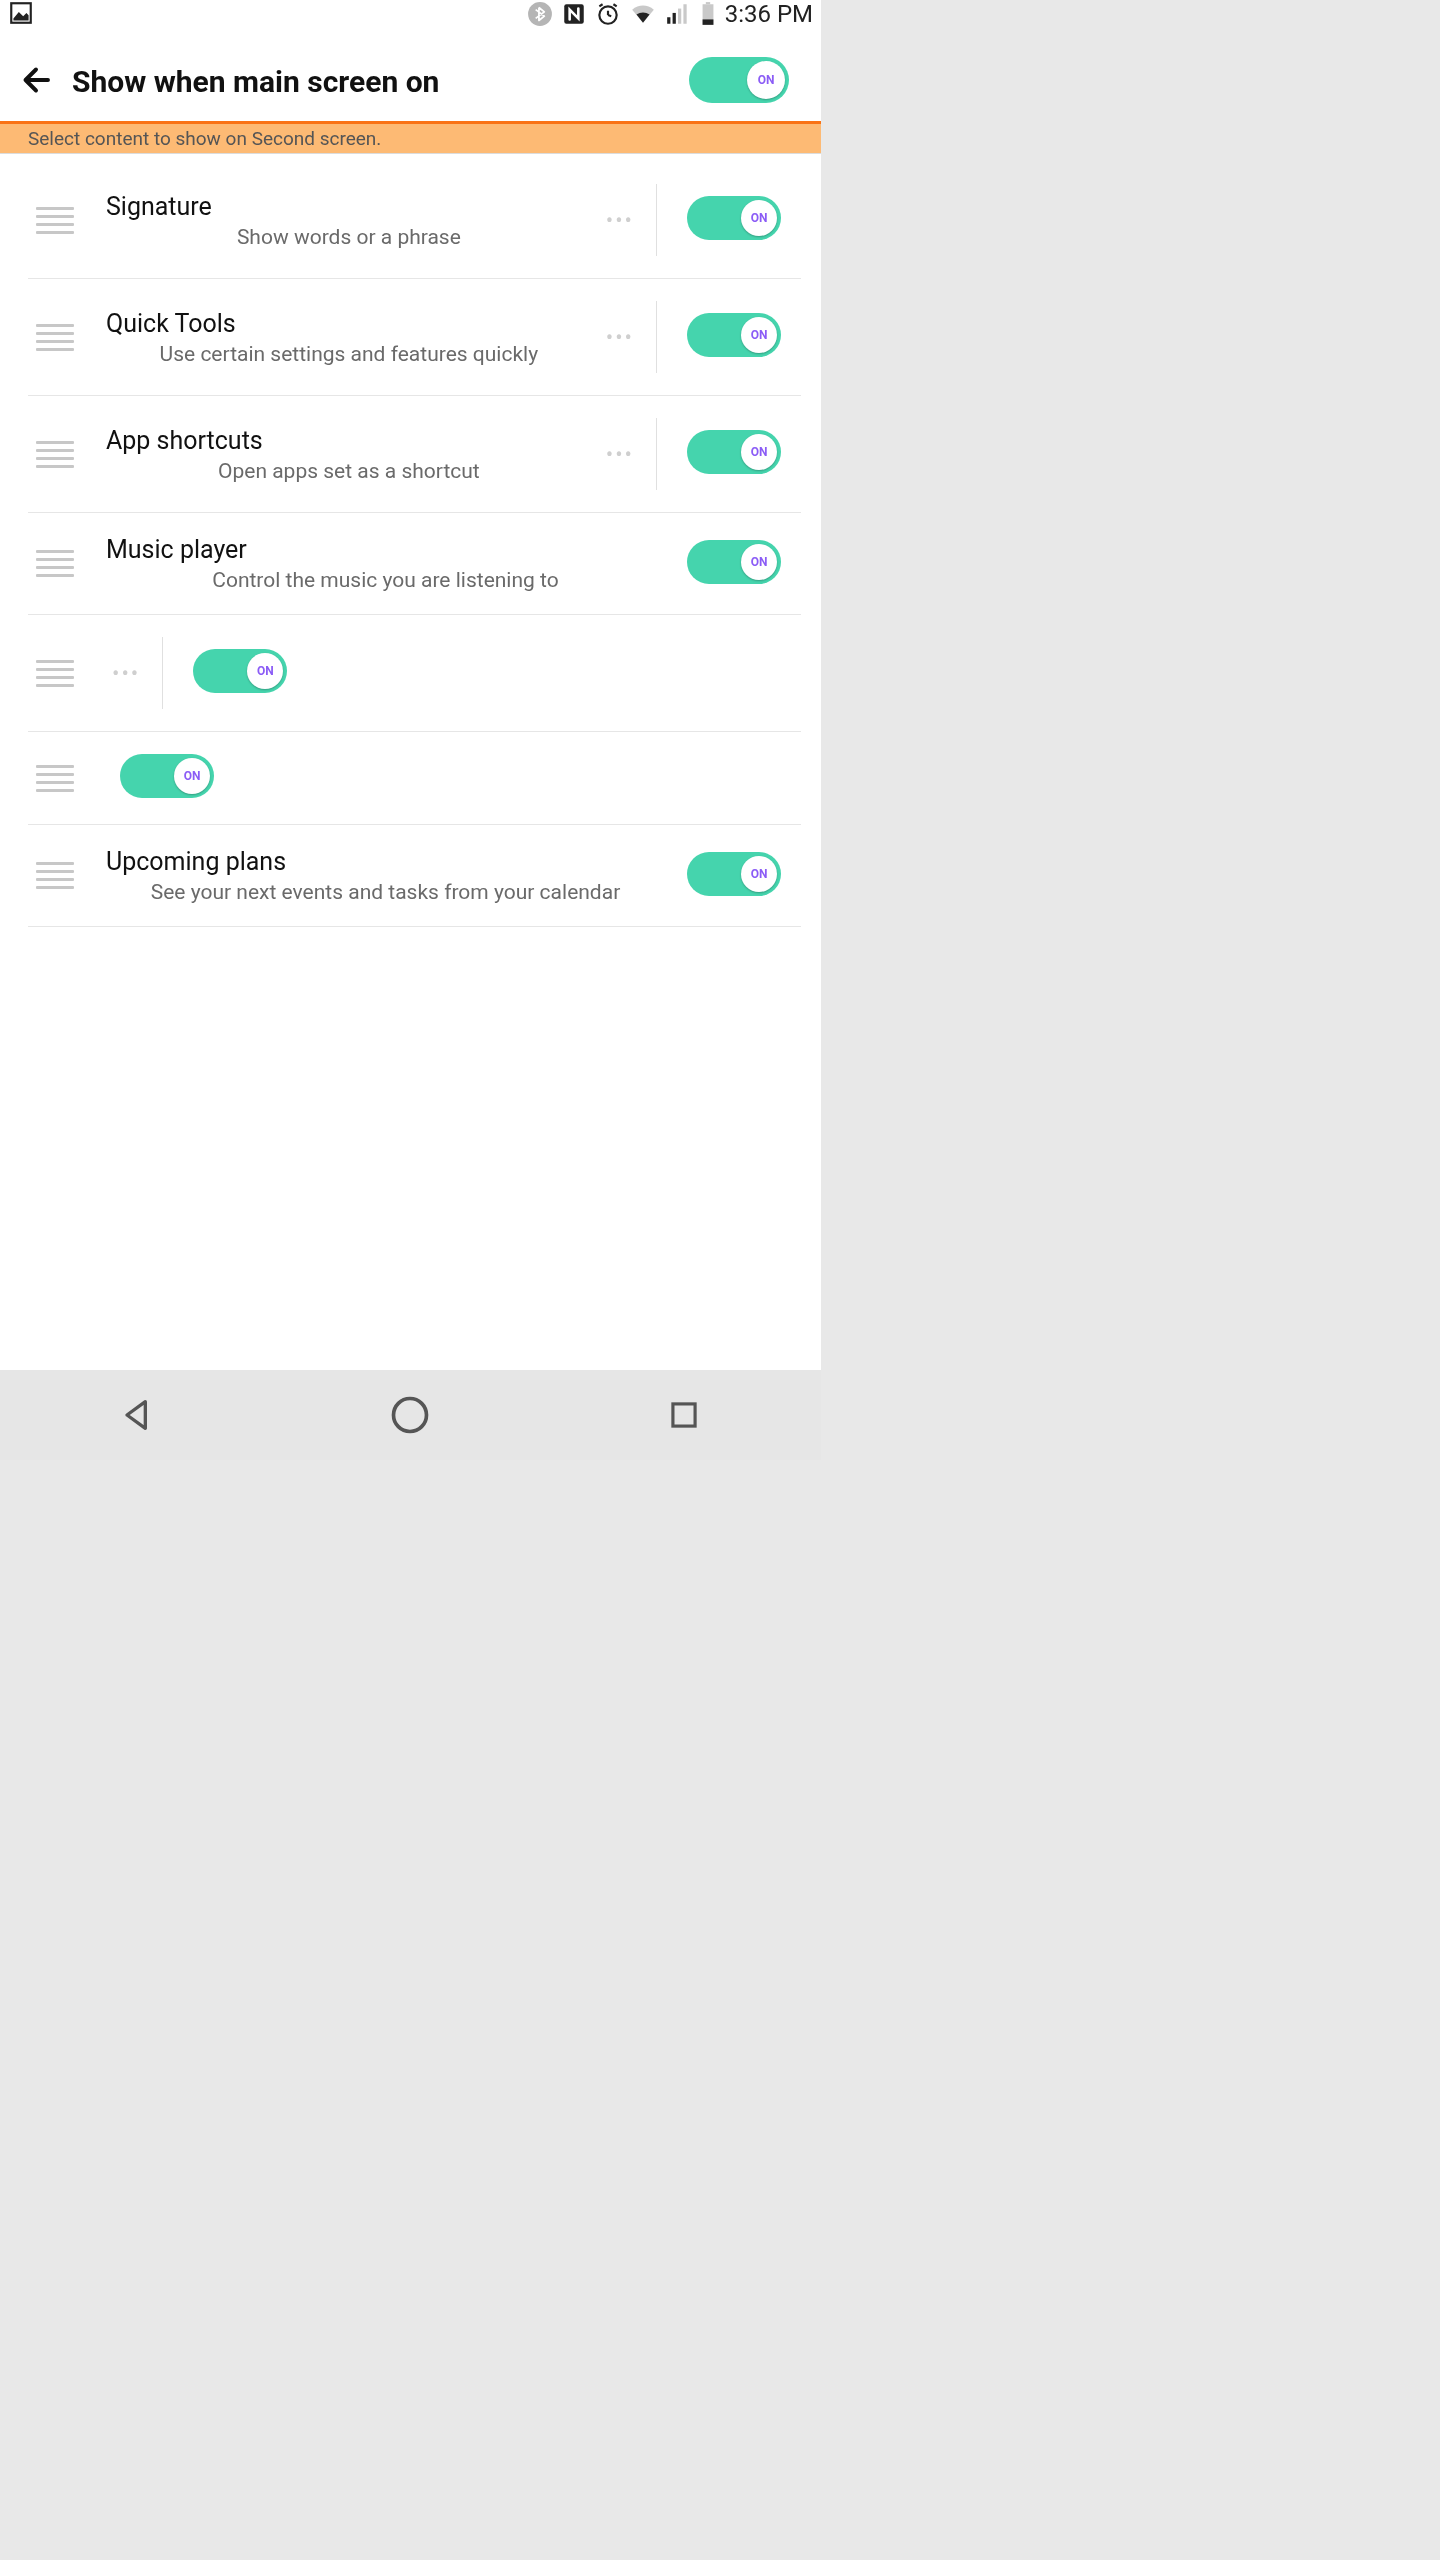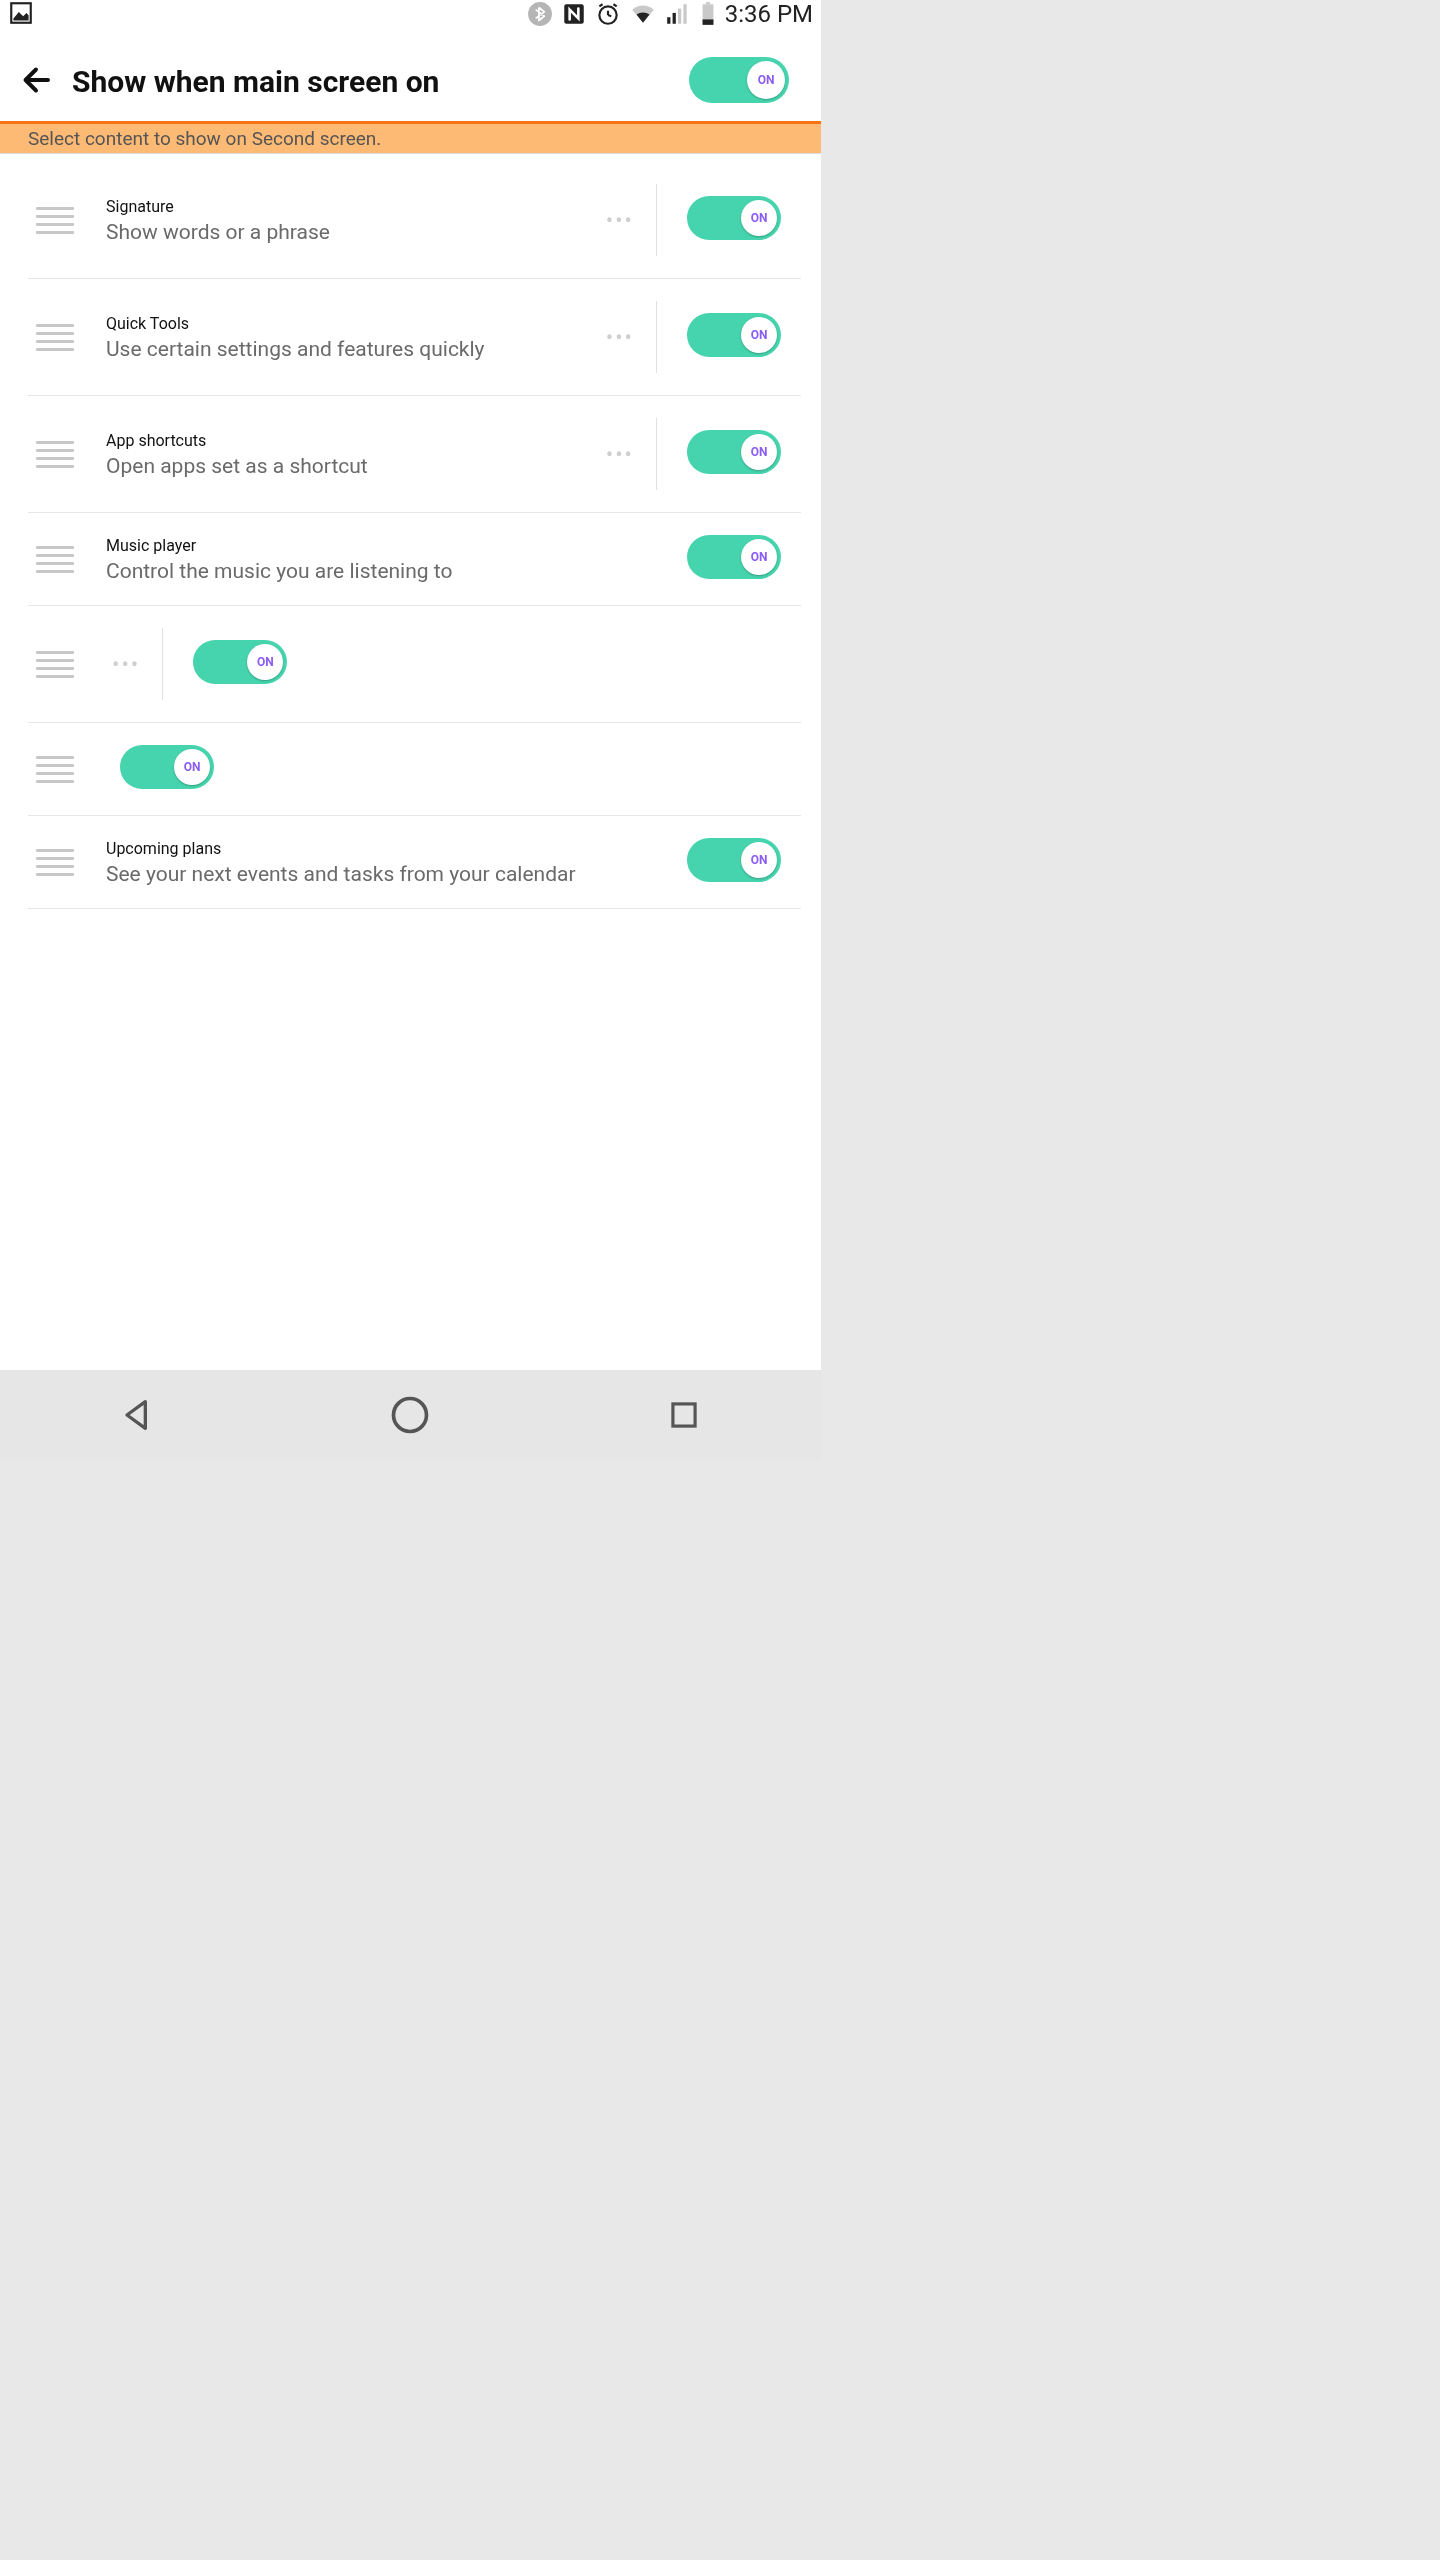--- a/index.html
+++ b/index.html
@@ -21,22 +21,22 @@
 
   
   .instruction { background: #fdba74; padding: 3px 28px; color: #555; font-size: 19px; border-bottom: 1px solid #dcdcdc; }
 
   
   .list { flex: 1 1 auto; overflow: hidden; background: #ffffff; }
   .row { display: flex; align-items: center; padding: 22px 20px 22px 28px; border-bottom: 1px solid #e6e6e6; margin-left: 28px; margin-right: 20px; }
   .row:first-child { margin-top: 8px; }
   .row .drag { flex: 0 0 auto; margin-right: 32px; margin-left: -20px; }
   .row .text { flex: 1 1 auto; padding-right: 8px; }
-  .row .ttl { font-size: 16px; color: #111; margin-bottom: 4px; }
-  .row .sub { font-size: 21px; color: #6a6a6a; }
+  .row .ttl { font-size: 25px; color: #111; margin-bottom: 4px; }
+  .row .sub { font-size: 21px; color: #6a6a6a; text-align: center; }
   .row .sep { width: 1px; height: 72px; background: #e0e0e0; margin: 0 16px; }
   .row .more { flex: 0 0 auto; color: #cfcfcf; font-size: 22px; letter-spacing: 2px; padding: 0 6px; }
   .row .tgl { flex: 0 0 auto; margin-left: 14px; }
 
   
   .toggle { position: relative; width: 94px; height: 44px; border-radius: 22px; background: #45d4ad; display: inline-flex; align-items: center; }
   .toggle .knob { position: absolute; right: 4px; top: 4px; width: 36px; height: 36px; border-radius: 50%; background: #ffffff; box-shadow: 0 1px 2px rgba(0,0,0,0.25); display: flex; align-items: center; justify-content: center; }
   .toggle .knob .lbl { font-size: 12px; font-weight: 700; color: #8b5cf6; }
   .toggle.big { width: 100px; height: 46px; border-radius: 23px; }
   .toggle.big .knob { width: 38px; height: 38px; right: 4px; top: 4px; }

